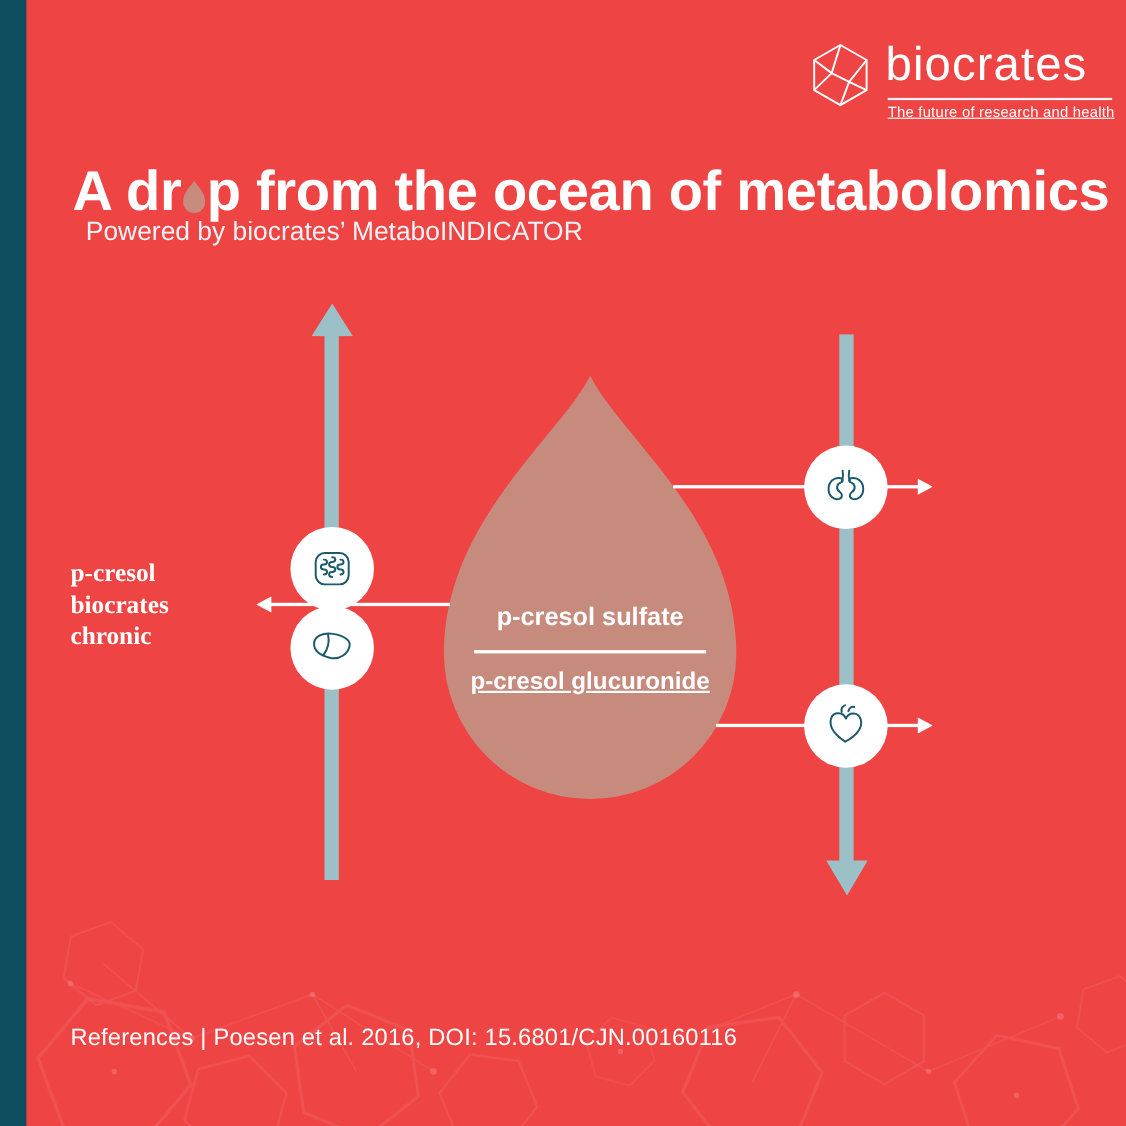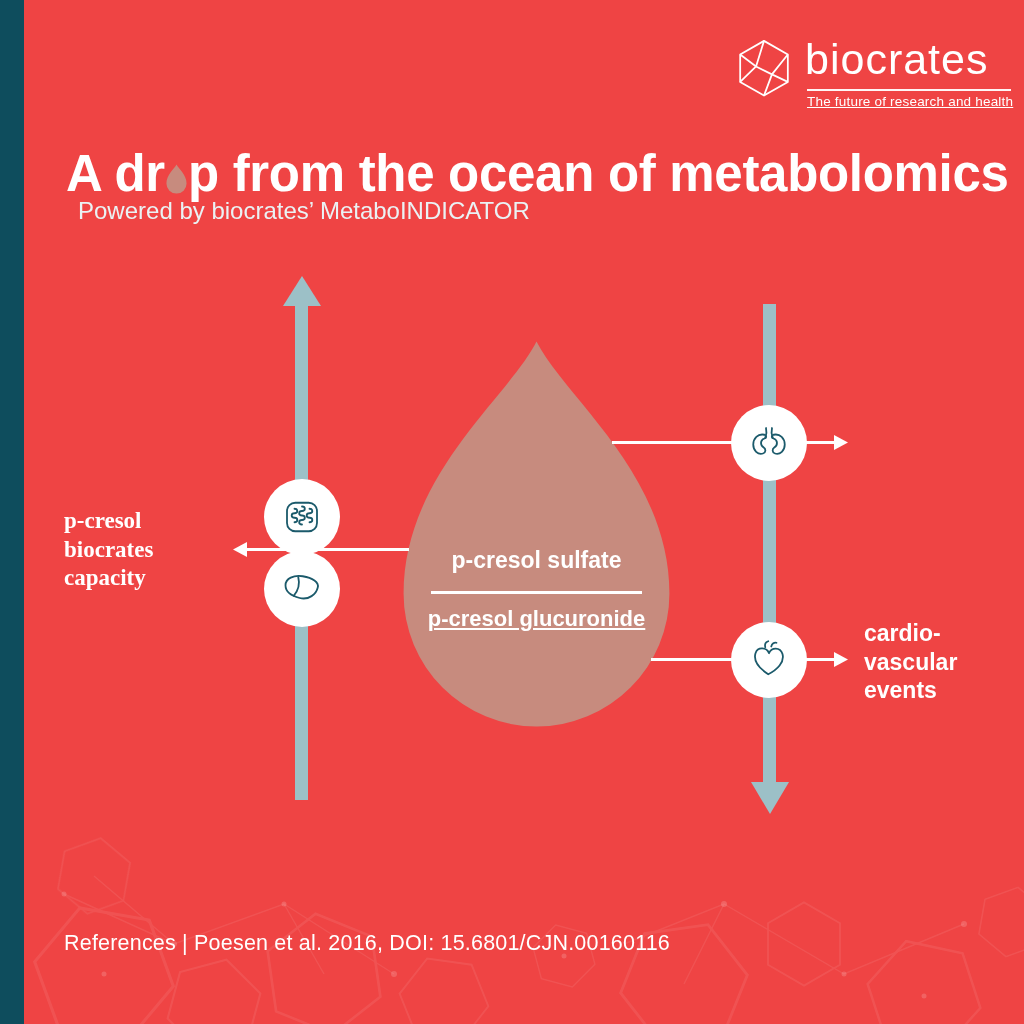--- a/index.html
+++ b/index.html
@@ -174,23 +174,18 @@
         <path d="M32,23 C29,15 17,14 14,23 C11,33 19,43 31,51 C43,45 53,35 50,24 C47,14 35,15 32,23 Z"></path>
         <path d="M27,15 C26,11 28,8 31,7"></path>
         <path d="M35,14 C36,10 39,8 42,9"></path>
       </g>
     </svg>
   </div>
 
   <div class="abs side-label lbl-left">
     <div>p-cresol</div>
     <div>biocrates</div>
-    <div>capacity</div>
-  </div>
-  <div class="abs side-label lbl-cve">
-    <div>cardio-</div>
-    <div>vascular</div>
-    <div>events</div>
+    <div>chronic</div>
   </div>
 
   <div class="abs footer">References | Poesen et al. 2016, DOI: 15.6801/CJN.00160116</div>
 
 </div>
 
 </body></html>

